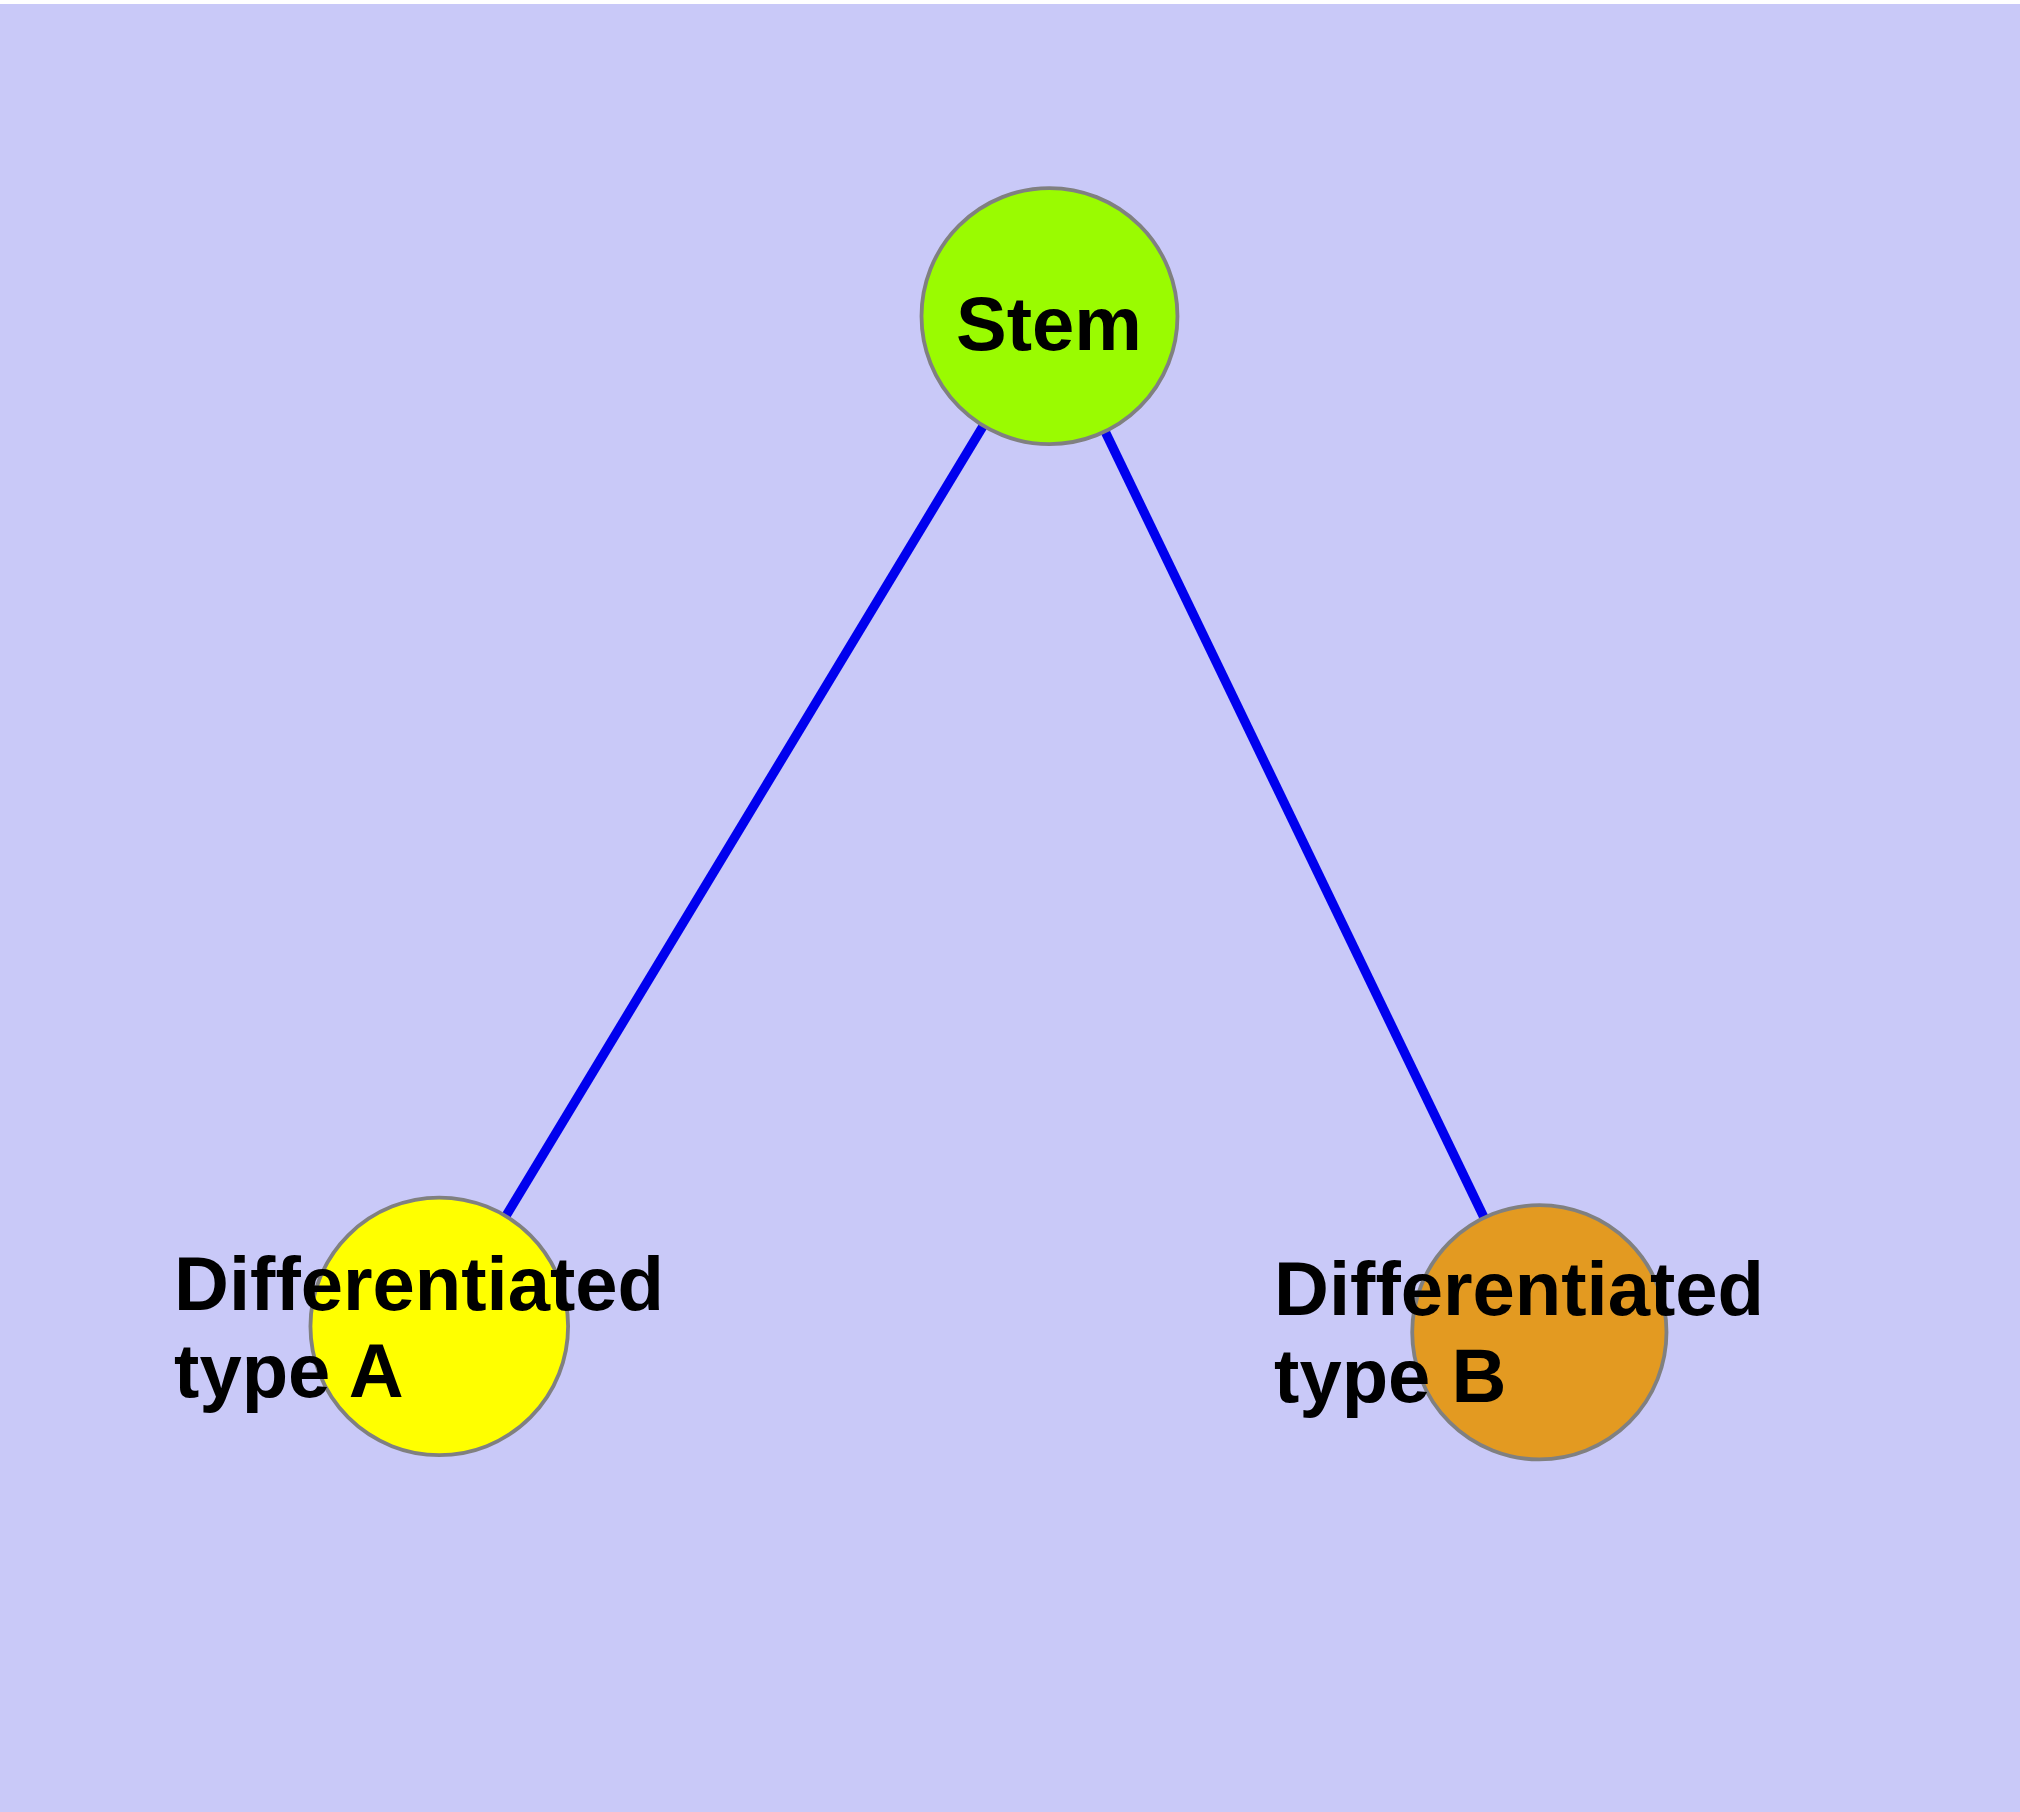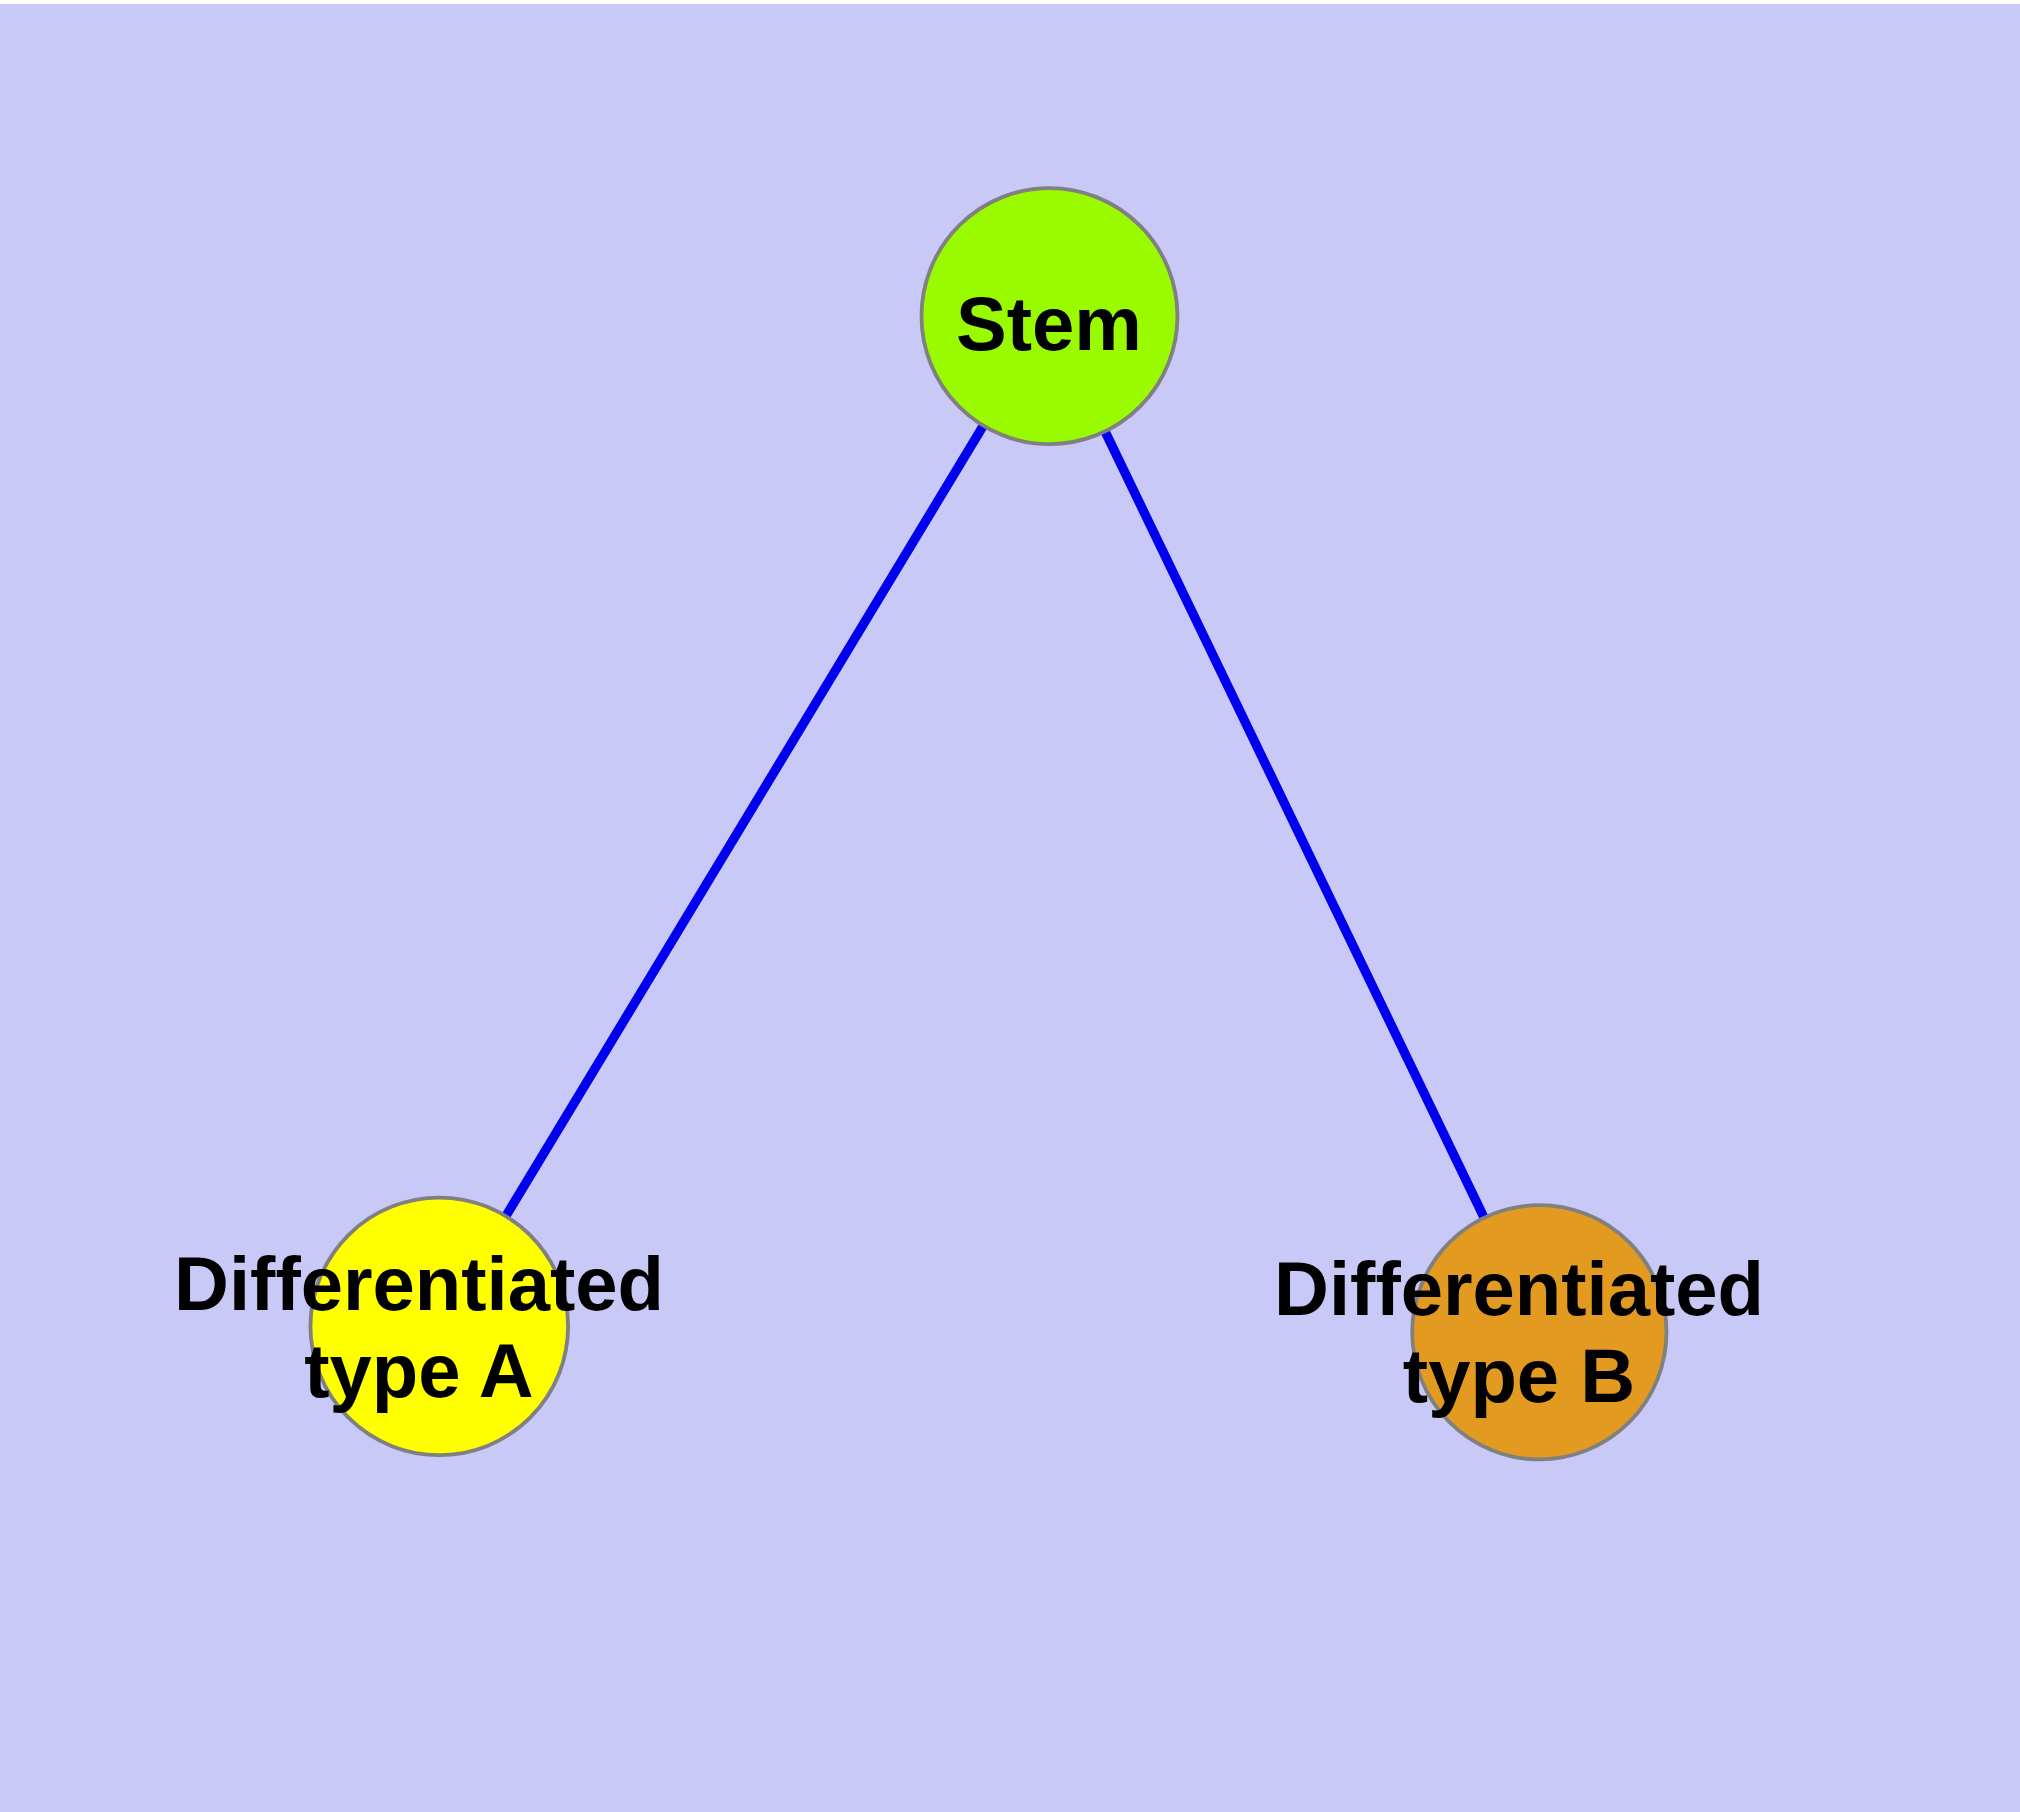--- a/index.html
+++ b/index.html
@@ -28,21 +28,21 @@
     width: 2021px;
     height: 1812px;
   }
   .node-label {
     position: absolute;
     transform: translate(-50%, -50%);
     font-size: 76px;
     line-height: 87px;
     font-weight: bold;
     color: #000000;
-    text-align: center;
+    text-align: left;
     white-space: pre-line;
     letter-spacing: 0;
   }
 </style>
 </head>
 <body style="background: rgb(201, 201, 248);">
 
 <div id="stage" style="background: rgb(201, 201, 248);">
   <div id="top-strip" style="background: rgb(255, 255, 255);"></div>
   <svg id="graph-svg" xmlns="http://www.w3.org/2000/svg" viewBox="0 0 2384 2138" width="2021" height="1812">

